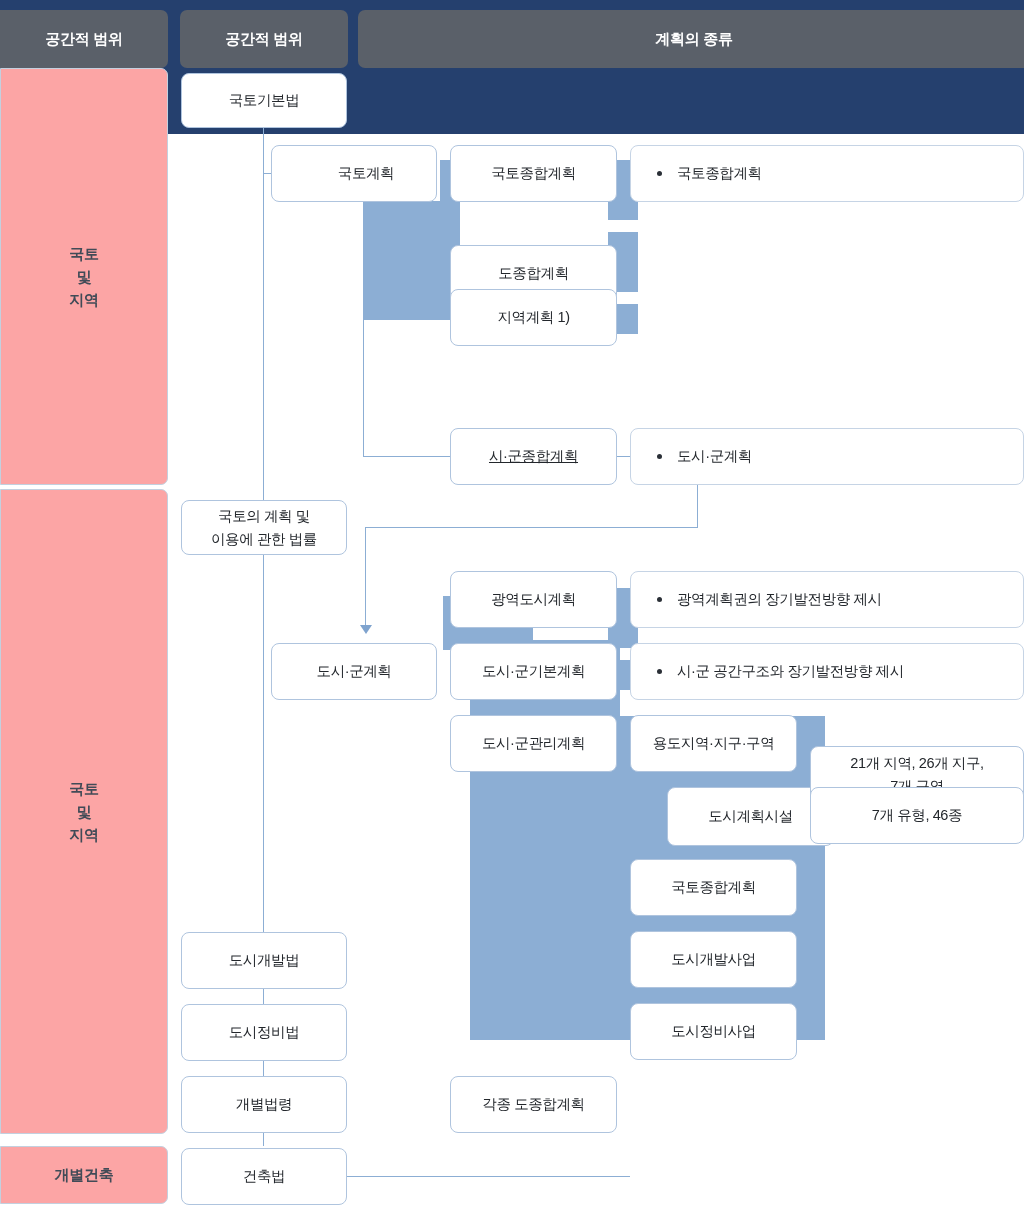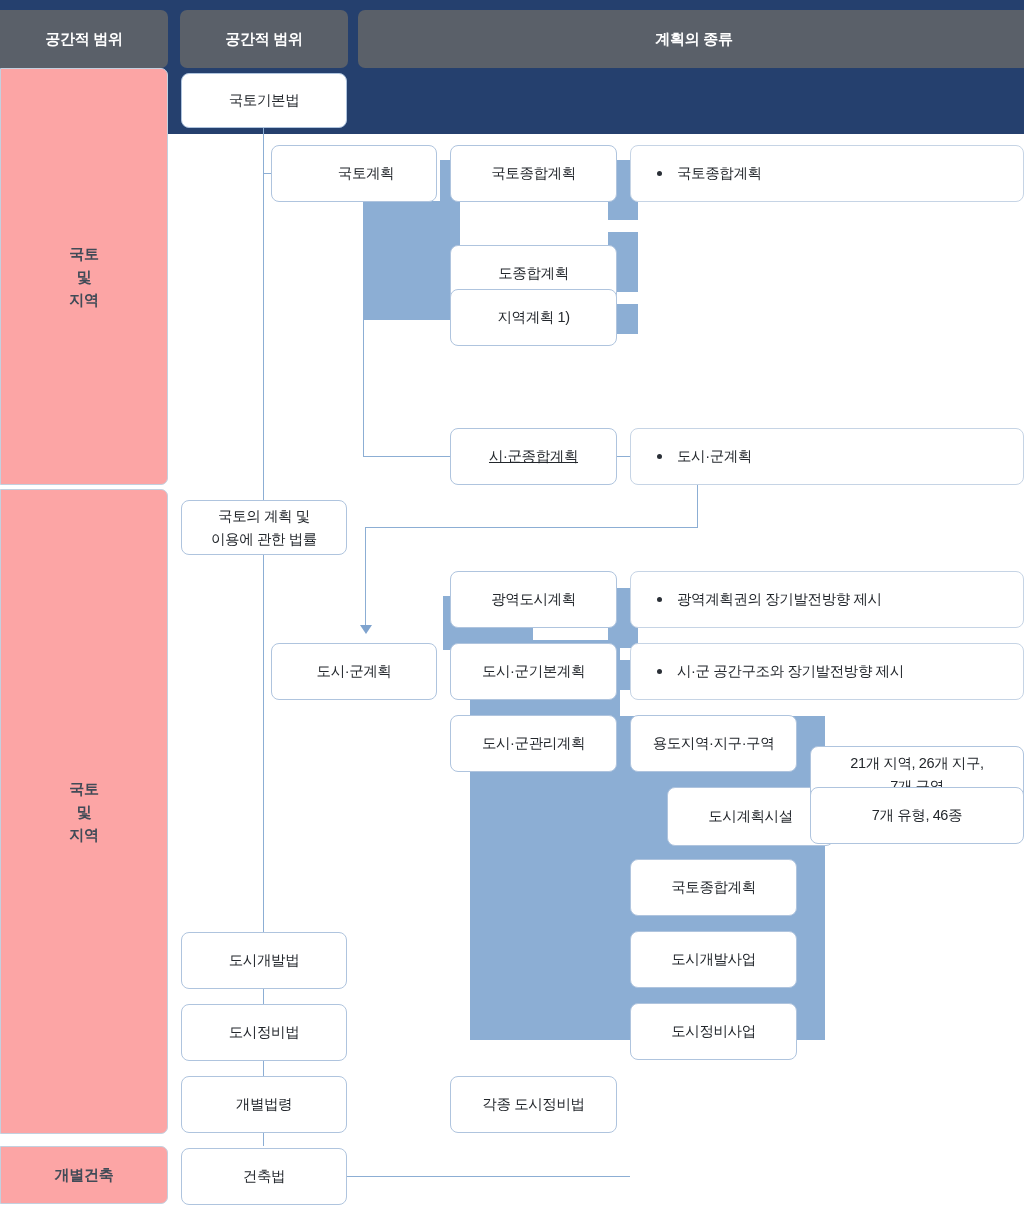--- a/index.html
+++ b/index.html
@@ -271,18 +271,18 @@
     <span>도시정비법</span>
   </div>
   <div class="node" style="left:181px;top:1076px;width:166px;height:57px;">
     <span>개별법령</span>
   </div>
   <div class="node" style="left:181px;top:1148px;width:166px;height:57px;">
     <span>건축법</span>
   </div>
 
   <div class="node" style="left:450px;top:1076px;width:167px;height:57px;">
-    <span>각종 도시정비법</span>
+    <span>각종 도종합계획</span>
   </div>
 
   <div class="lineh" style="left:347px;top:1176px;width:283px;"></div>
 
 </div>
 
 </body></html>

